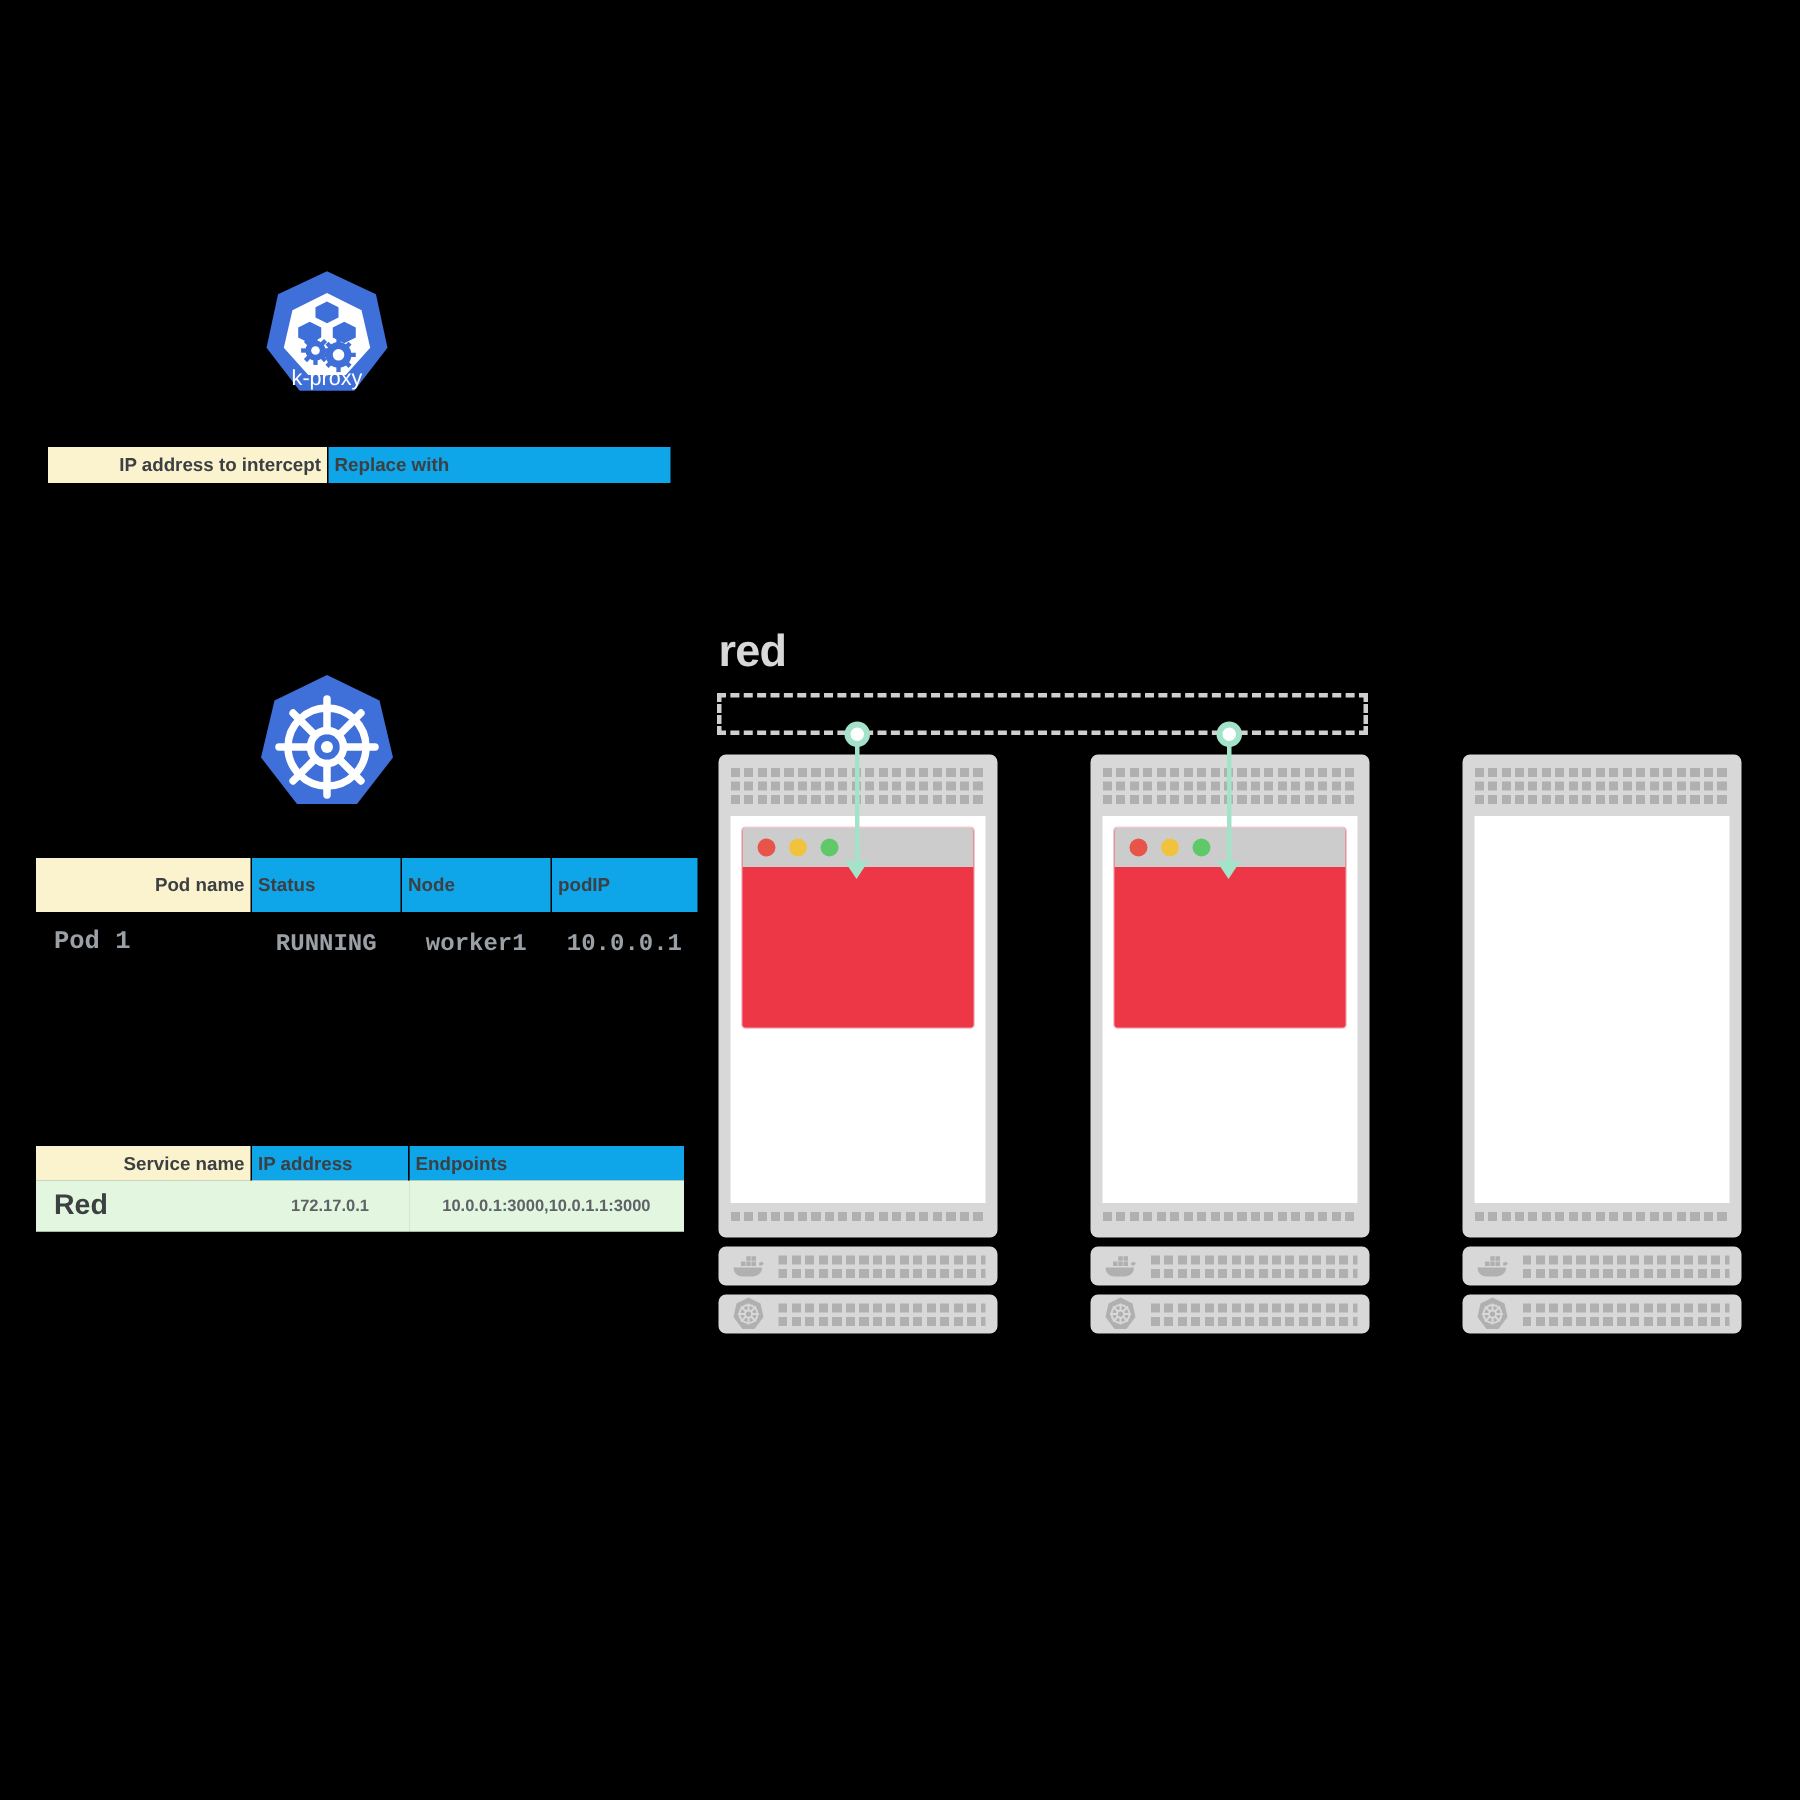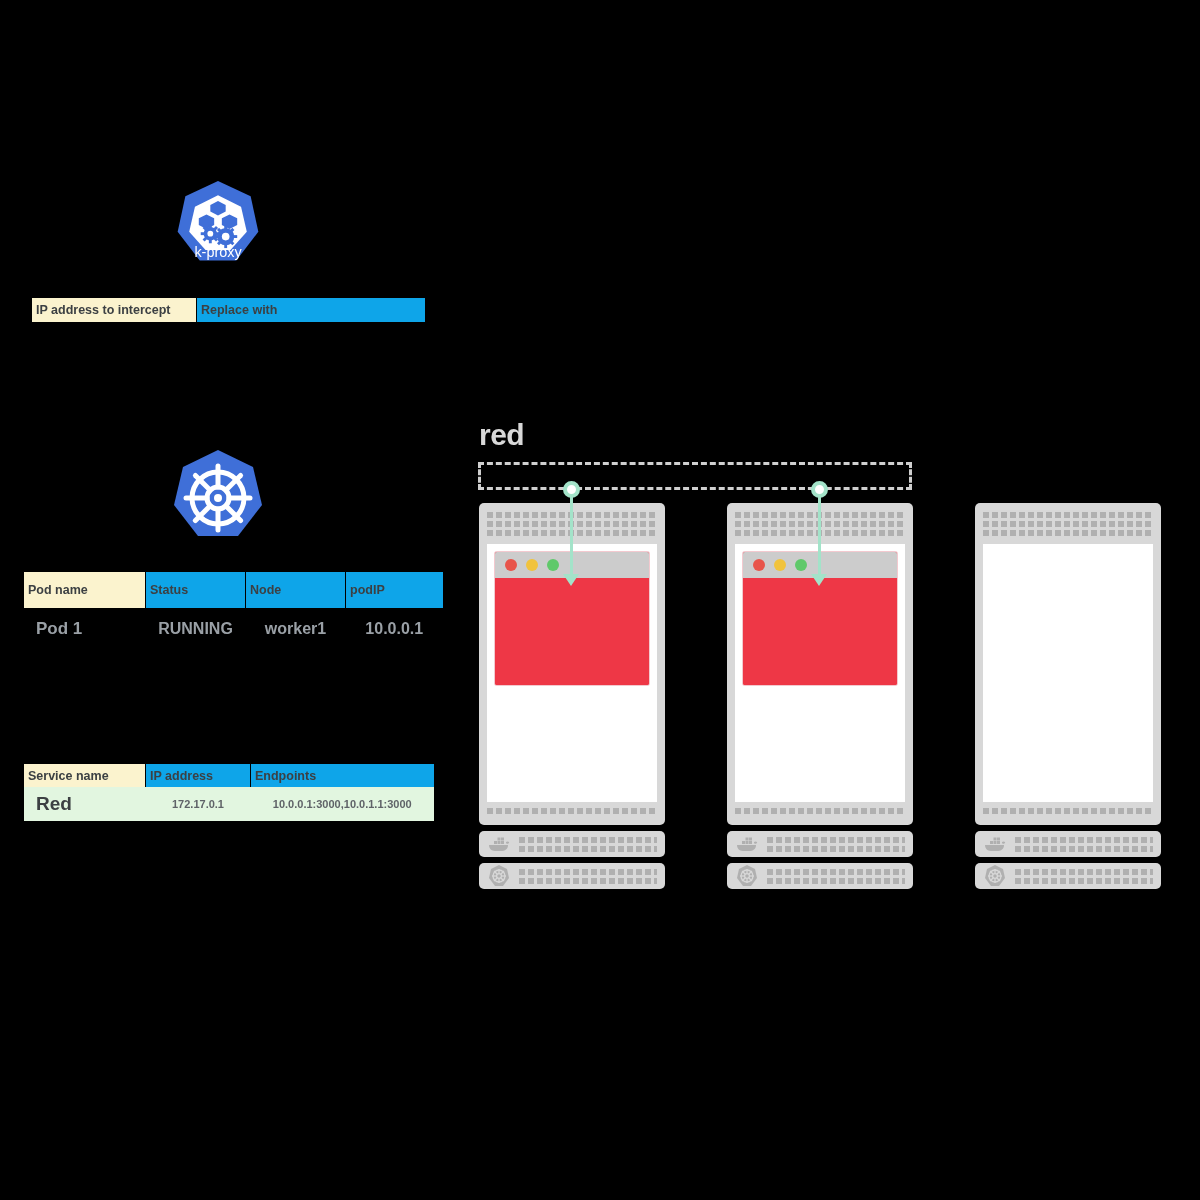--- a/index.html
+++ b/index.html
@@ -13,34 +13,34 @@
   .kproxy-logo{position:absolute;left:170px;top:178px;width:96px;height:96px;}
   .k8s-logo{position:absolute;left:168px;top:448px;width:100px;height:100px;}
 
   
   .tbl{position:absolute;border-collapse:collapse;table-layout:fixed;}
   .tbl th{
     font-size:12.5px;font-weight:bold;color:#3c4043;
     background:#0ea5e9;height:22px;padding:0 4px;text-align:left;
     border:1px solid #000;border-width:0 1px 0 0;
   }
-  .tbl th.k{background:#fbf3ce;text-align:left;padding-left:4px;}
+  .tbl th.k{background:#fbf3ce;text-align:right;padding-left:26px;}
   .tbl th:last-child{border-right:0;}
   .tbl td{
     font-size:15px;font-weight:bold;color:#9aa0a6;text-align:center;
     height:41px;padding:0 4px;background:#000;
   }
   .tbl td.first{text-align:left;padding-left:12px;color:#9aa0a6;}
 
   #intercept-table{left:32px;top:298px;width:376px;}
   #intercept-table th{height:24px;}
 
   #pods-table{left:24px;top:572px;width:384px;}
   #pods-table th{height:36px;}
-  #pods-table td{color:#9aa0a6;font-size:16px;}
+  #pods-table td{color:#9aa0a6;font-size:16px;font-family:Liberation Mono, monospace;}
   #pods-table td.first{font-size:17px;}
 
   #svc-table{left:24px;top:764px;width:384px;}
   #svc-table th{height:23px;}
   #svc-table tbody tr{background:#e2f6e0;}
   #svc-table td{background:#e2f6e0;color:#5f6368;font-size:11px;height:34px;}
   #svc-table td.first{font-size:19px;color:#3c4043;font-weight:bold;}
 
   
   .svc-title{

